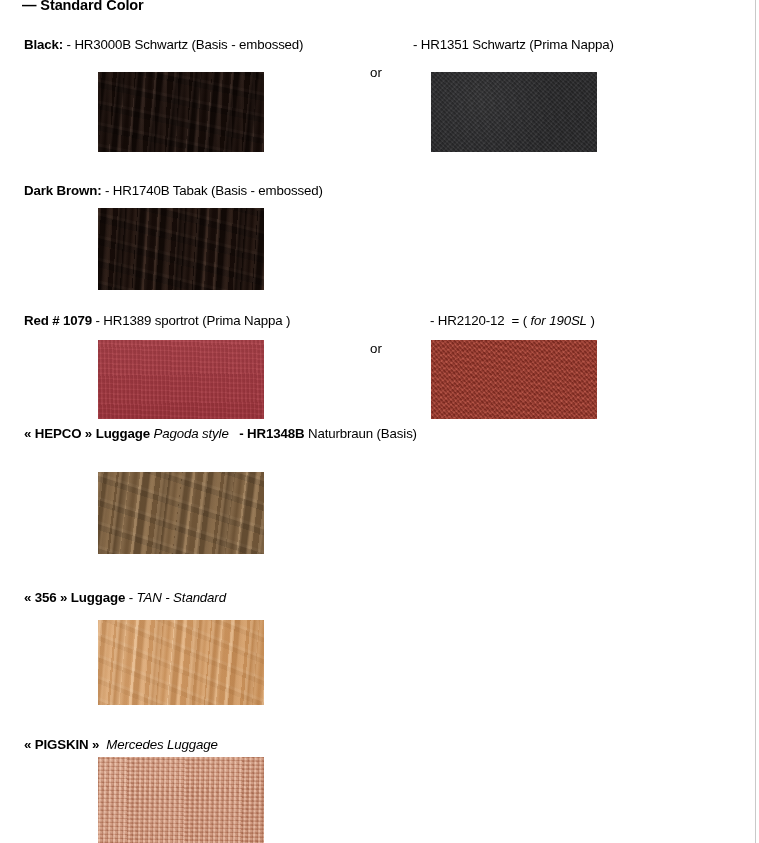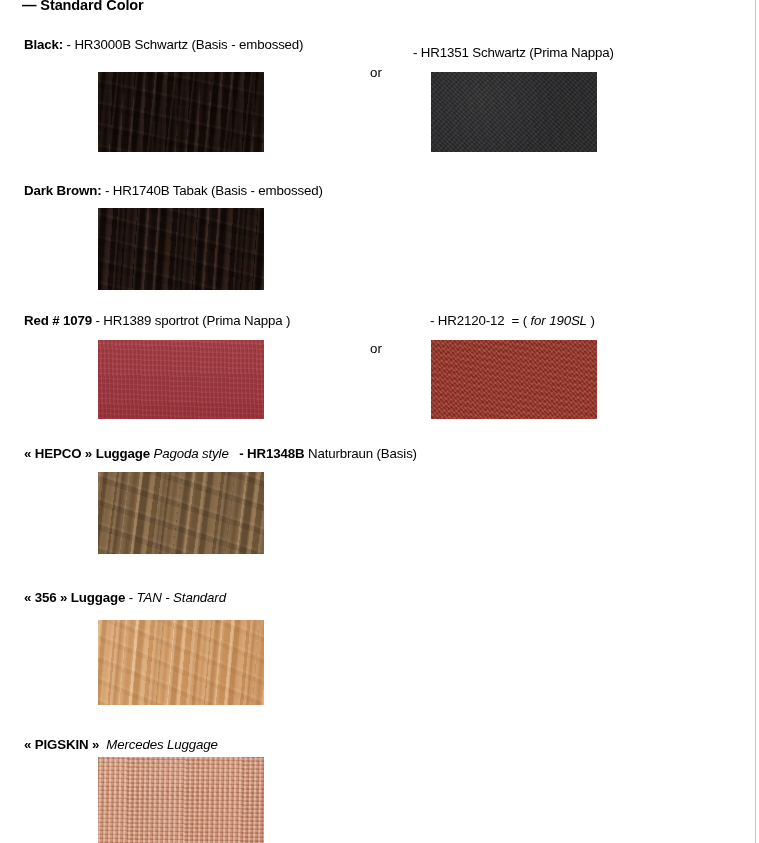--- a/index.html
+++ b/index.html
@@ -208,21 +208,21 @@
 <body>
 
 <div class="page">
 
   <div class="section-title">—  Standard Color</div>
 
   <div class="entry-label" style="left:24px; top:37px;">
     <span class="b">Black:</span><span>  - HR3000B Schwartz (Basis - embossed)</span>
   </div>
   <div class="or-word" style="left:370px; top:37px;">or</div>
-  <div class="entry-label" style="left:413px; top:37px;margin-top:8px;">- HR1351 Schwartz (Prima Nappa)</div>
+  <div class="entry-label" style="left:413px; top:37px;">- HR1351 Schwartz (Prima Nappa)</div>
 
   <div class="swatch sw-black-basis" style="left:98px; top:72px; height:80px;">
     <span class="tex"></span>
   </div>
   <div class="swatch sw-black-nappa" style="left:431px; top:72px; height:80px;">
     <span class="tex"></span>
   </div>
 
   <div class="entry-label" style="left:24px; top:183px;">
     <span class="b">Dark Brown:</span><span>  - HR1740B Tabak (Basis - embossed)</span>
@@ -240,21 +240,21 @@
     <span>- HR2120-12&nbsp; = (&nbsp;</span><span class="i">for 190SL</span><span>&nbsp;)</span>
   </div>
 
   <div class="swatch sw-red-nappa" style="left:98px; top:340px; height:79px;">
     <span class="tex"></span>
   </div>
   <div class="swatch sw-red-brick" style="left:431px; top:340px; height:79px;">
     <span class="tex"></span>
   </div>
 
-  <div class="entry-label" style="left:24px; top:446px;">
+  <div class="entry-label" style="left:24px; top:426px;">
     <span class="b">« HEPCO » Luggage</span><span>&nbsp;</span><span class="i">Pagoda style</span><span>&nbsp;&nbsp;&nbsp;</span><span class="b">- HR1348B</span><span> Naturbraun (Basis)</span>
   </div>
 
   <div class="swatch sw-hepco" style="left:98px; top:472px; height:82px;">
     <span class="tex"></span>
   </div>
 
   <div class="entry-label" style="left:24px; top:590px;">
     <span class="b">« 356 » Luggage</span><span> - </span><span class="i">TAN - Standard</span>
   </div>

